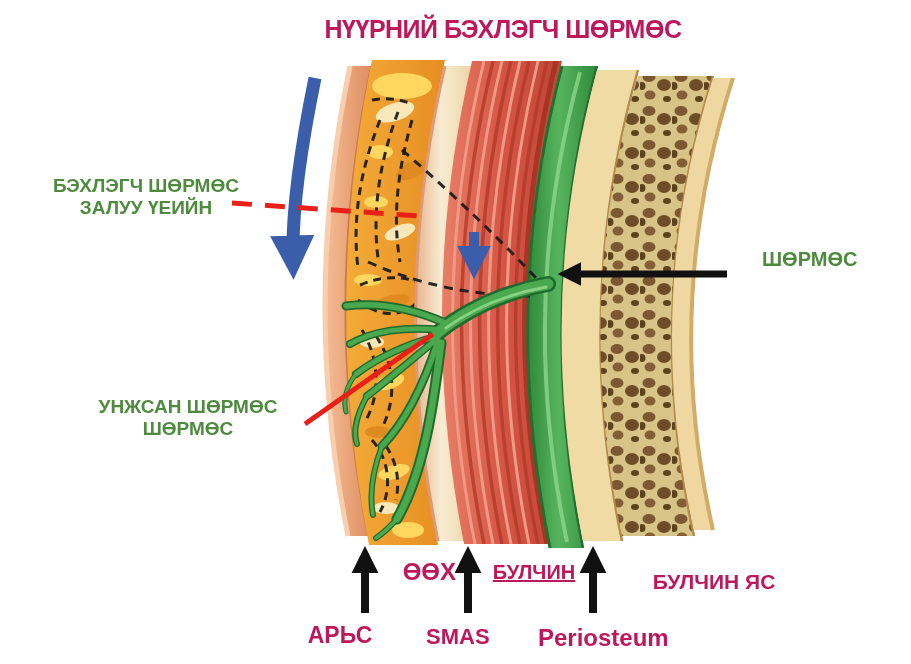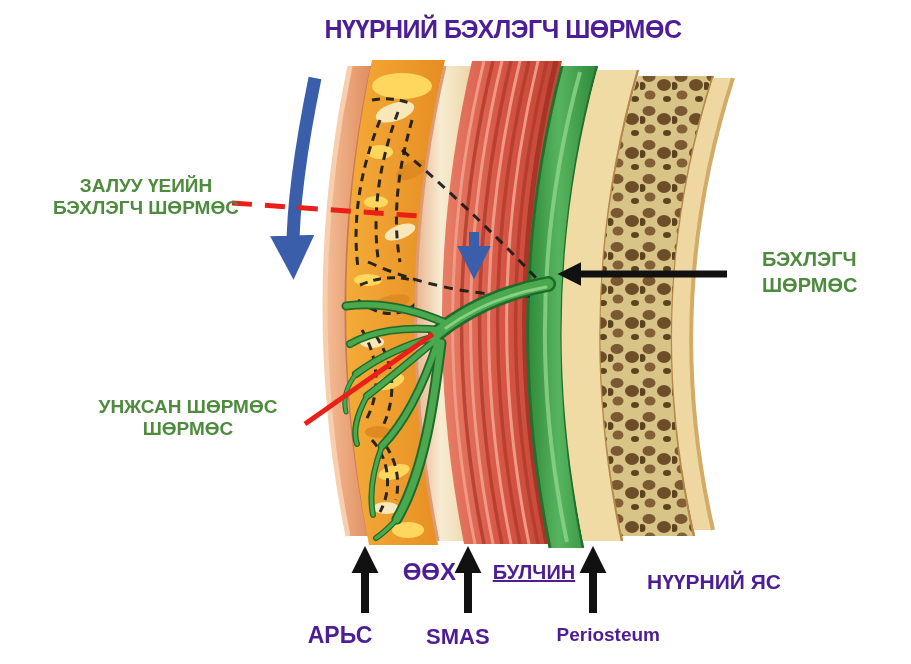--- a/index.html
+++ b/index.html
@@ -1,31 +1,31 @@
 <!DOCTYPE html>
 <html><head>
 <meta charset="utf-8">
 <style>
   html,body{margin:0;padding:0;background:#ffffff;}
   #canvas{position:relative;width:911px;height:664px;background:#ffffff;overflow:hidden;
           font-family:"Liberation Sans",sans-serif;}
   #art{position:absolute;left:0;top:0;}
   .lbl{position:absolute;font-weight:bold;line-height:1.15;}
   .lbl-green{color:#4e8b3e;}
-  .lbl-black{color:#4c1d95;}
+  .lbl-black{color:#be185d;}
   #lbl-title{left:300px;top:15px;width:406px;text-align:center;font-size:25px;letter-spacing:-0.5px;}
   #lbl-young{left:38px;top:175px;width:216px;text-align:center;font-size:19px;}
   #lbl-retaining{left:762px;top:246px;width:120px;text-align:left;font-size:20px;line-height:1.3;}
   #lbl-hanging{left:78px;top:396px;width:220px;text-align:center;font-size:19px;}
   #lbl-fat{left:380px;top:558px;width:76px;text-align:right;font-size:24px;}
   #lbl-muscle{left:488px;top:561px;width:92px;text-align:center;font-size:20px;text-decoration:underline;}
   #lbl-bone{left:634px;top:570px;width:160px;text-align:center;font-size:21px;}
   #lbl-skin{left:304px;top:622px;width:72px;text-align:center;font-size:23px;}
   #lbl-smas{left:426px;top:624px;width:76px;text-align:left;font-size:22px;}
-  #lbl-periosteum{left:538px;top:624px;width:122px;text-align:right;font-size:19px;}
+  #lbl-periosteum{left:538px;top:624px;width:122px;text-align:left;font-size:24px;}
 </style>
 </head>
 <body>
 
 <div id="canvas">
 
   <svg id="art" width="911" height="664" viewBox="0 0 911 664">
     <defs>
       <marker id="mBlue" viewBox="0 0 10 10" refX="6" refY="5" markerWidth="3.4" markerHeight="3.4" orient="auto" markerUnits="strokeWidth">
         <path d="M0,0 L10,5 L0,10 Z" fill="#3a5ea9"></path>
@@ -188,34 +188,33 @@
     <g fill="none" stroke="#111111" stroke-width="8">
       <path d="M365,613 L365,557" marker-end="url(#mBlack)"></path>
       <path d="M468,613 L468,557" marker-end="url(#mBlack)"></path>
       <path d="M593,613 L593,557" marker-end="url(#mBlack)"></path>
     </g>
   </svg>
 
   <div id="lbl-title" class="lbl lbl-black">НҮҮРНИЙ БЭХЛЭГЧ ШӨРМӨС</div>
 
   <div id="lbl-young" class="lbl lbl-green">
+    <div>БЭХЛЭГЧ ШӨРМӨС</div>
     <div>ЗАЛУУ ҮЕИЙН</div>
-    <div>БЭХЛЭГЧ ШӨРМӨС</div>
   </div>
 
   <div id="lbl-retaining" class="lbl lbl-green">
-    <div>БЭХЛЭГЧ</div>
     <div>ШӨРМӨС</div>
   </div>
 
   <div id="lbl-hanging" class="lbl lbl-green">
     <div>УНЖСАН ШӨРМӨС</div>
     <div>ШӨРМӨС</div>
   </div>
 
   <div id="lbl-fat" class="lbl lbl-black">ӨӨХ</div>
   <div id="lbl-muscle" class="lbl lbl-black">БУЛЧИН</div>
-  <div id="lbl-bone" class="lbl lbl-black">НҮҮРНИЙ ЯС</div>
+  <div id="lbl-bone" class="lbl lbl-black">БУЛЧИН ЯС</div>
   <div id="lbl-skin" class="lbl lbl-black">АРЬС</div>
   <div id="lbl-smas" class="lbl lbl-black">SMAS</div>
   <div id="lbl-periosteum" class="lbl lbl-black">Periosteum</div>
 
 </div>
 
 </body></html>

